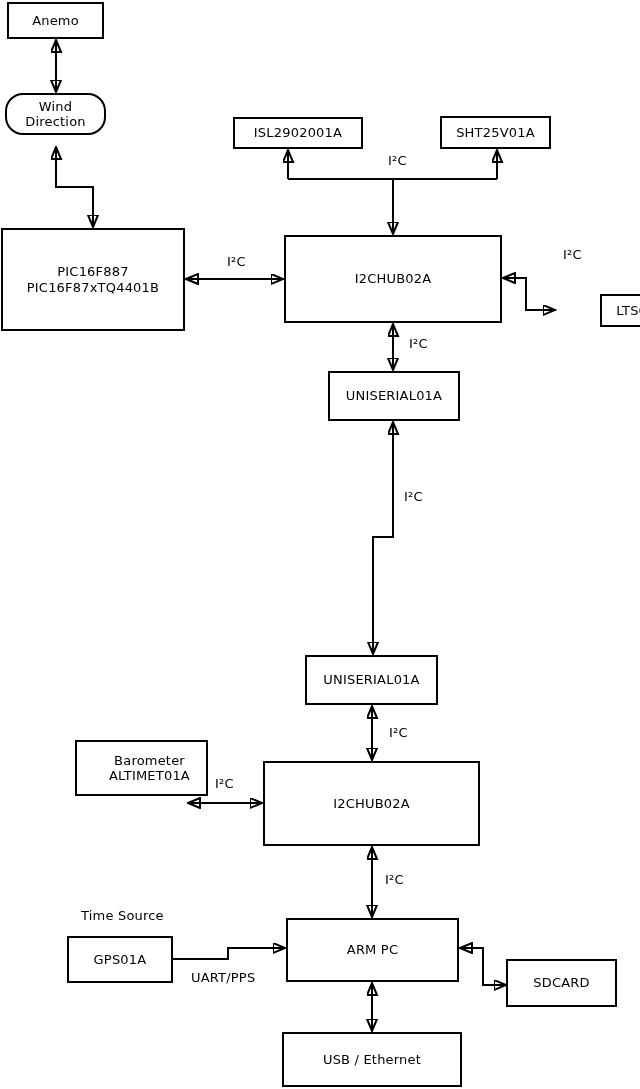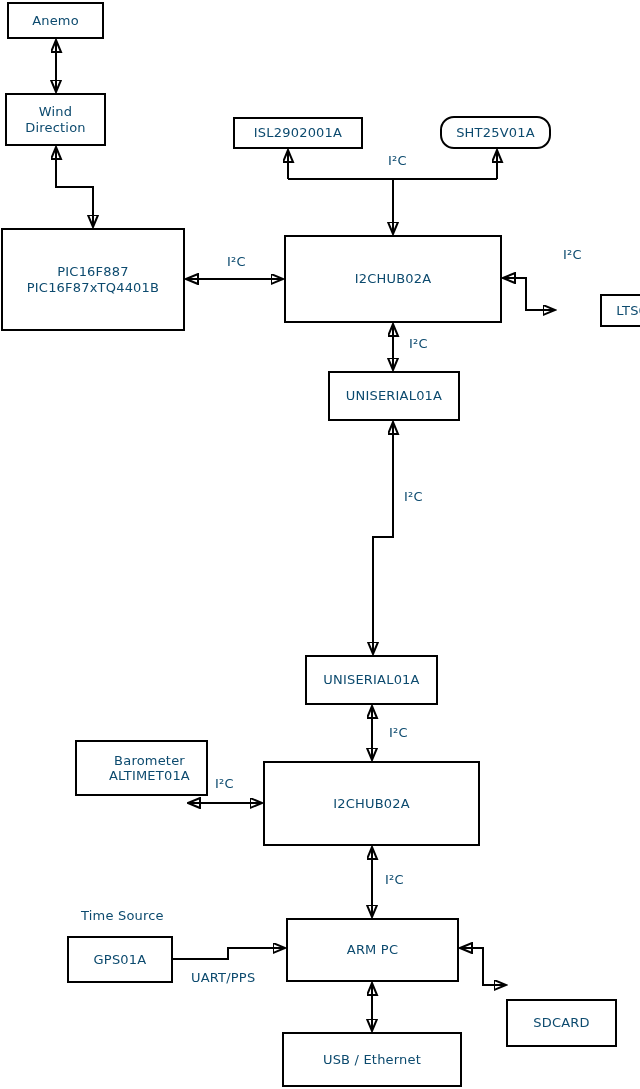--- a/index.html
+++ b/index.html
@@ -6,21 +6,21 @@
     margin: 0;
     padding: 0;
     background: #ffffff;
   }
   #canvas {
     position: relative;
     width: 640px;
     height: 1089px;
     background: #ffffff;
     font-family: "DejaVu Sans", "Liberation Sans", sans-serif;
-    color: #0c4a6e;
+    color: #000000;
     overflow: hidden;
   }
   #wires {
     position: absolute;
     left: 0;
     top: 0;
     width: 640px;
     height: 1089px;
     z-index: 1;
   }
@@ -80,35 +80,35 @@
     <path d="M372,847 L372,917" marker-start="url(#arrow)" marker-end="url(#arrow)"></path>
     <path d="M173,959 L228,959 L228,948 L285,948" marker-end="url(#arrow)"></path>
     <path d="M460,948 L483,948 L483,985 L506,985" marker-start="url(#arrow)" marker-end="url(#arrow)"></path>
     <path d="M372,983 L372,1031" marker-start="url(#arrow)" marker-end="url(#arrow)"></path>
   </svg>
 
   <div class="box" style="left:7px; top:2px; width:97px; height:37px;">
     <span>Anemo</span>
   </div>
 
-  <div class="box" style="left:5px; top:93px; width:101px; height:53px;">
+  <div class="box" style="left:5px; top:93px; width:101px; height:42px;border-radius:18px;">
     <span>Wind</span>
     <span>Direction</span>
   </div>
 
   <div class="box" style="left:1px; top:228px; width:184px; height:103px;">
     <span>PIC16F887</span>
     <span>PIC16F87xTQ4401B</span>
   </div>
 
   <div class="box" style="left:233px; top:117px; width:130px; height:32px;">
     <span>ISL2902001A</span>
   </div>
 
-  <div class="box" style="left:440px; top:116px; width:111px; height:33px;border-radius:14px;">
+  <div class="box" style="left:440px; top:116px; width:111px; height:33px;">
     <span>SHT25V01A</span>
   </div>
 
   <div class="box" style="left:284px; top:235px; width:218px; height:88px;">
     <span>I2CHUB02A</span>
   </div>
 
   <div class="box" style="left:556px; top:294px; width:81px; height:33px;margin-left:44px;">
     <span>LTS01A</span>
   </div>
@@ -131,21 +131,21 @@
   </div>
 
   <div class="box" style="left:67px; top:936px; width:106px; height:47px;">
     <span>GPS01A</span>
   </div>
 
   <div class="box" style="left:286px; top:918px; width:173px; height:64px;">
     <span>ARM PC</span>
   </div>
 
-  <div class="box" style="left:506px; top:959px; width:111px; height:48px;margin-top:40px;">
+  <div class="box" style="left:506px; top:959px; width:111px; height:48px;">
     <span>SDCARD</span>
   </div>
 
   <div class="box" style="left:282px; top:1032px; width:180px; height:55px;">
     <span>USB / Ethernet</span>
   </div>
 
   <div class="edge-label" style="left:388px; top:153px;">I²C</div>
   <div class="edge-label" style="left:227px; top:254px;">I²C</div>
   <div class="edge-label" style="left:563px; top:247px;">I²C</div>

